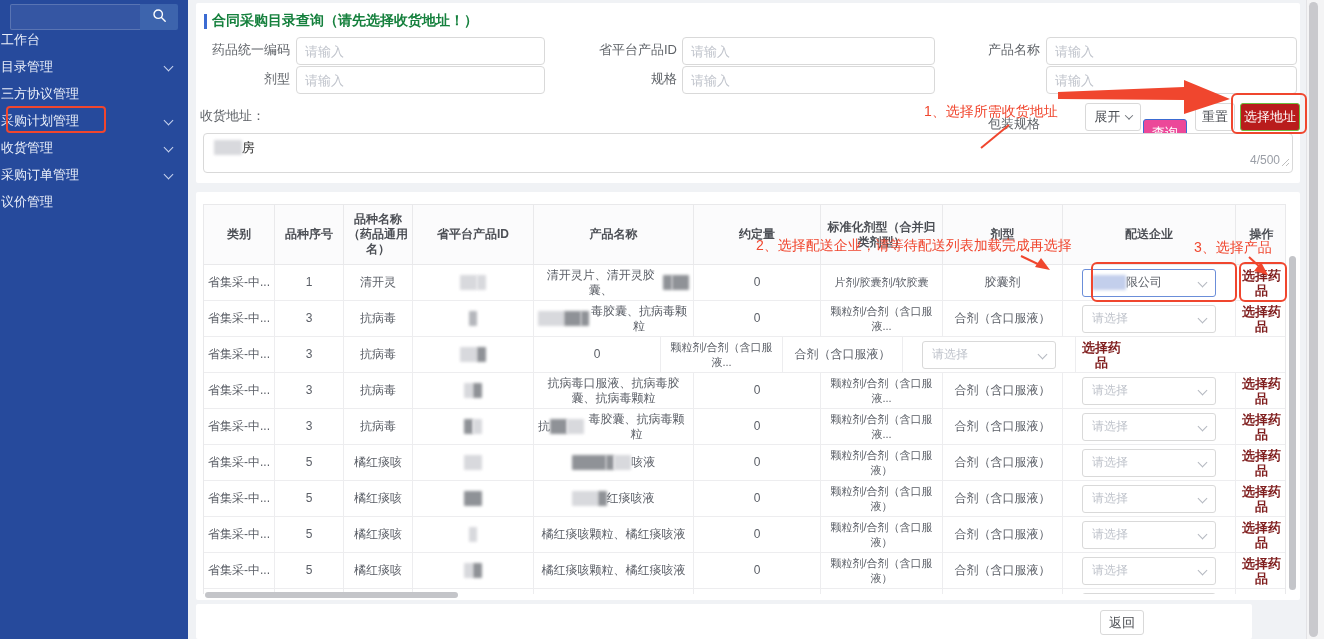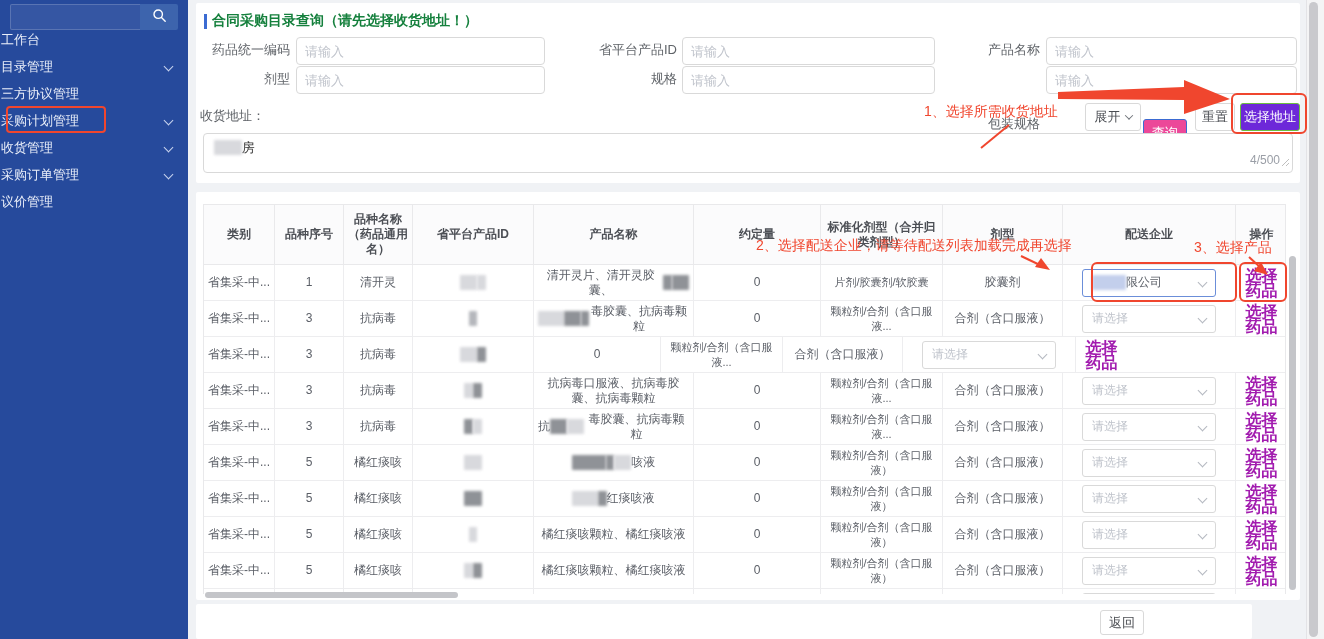--- a/index.html
+++ b/index.html
@@ -27,21 +27,21 @@
   #q-title { position:absolute; left:16px; top:9px; font-size:14px; font-weight:bold; color:#15803d; }
   .fld-label { position:absolute; height:26px; line-height:26px; font-size:13px; color:#5f6368; text-align:right; }
   .fld-input { position:absolute; height:28px; border:1px solid #d9d9d9; border-radius:4px; font-size:13px; padding:0 8px; color:#333; outline:none; font-family:inherit; }
   .fld-input::placeholder { color:#c0c4cc; }
   #addr-label { position:absolute; left:4px; top:104px; font-size:13px; color:#5f6368; }
   .btn { position:absolute; height:28px; border-radius:3px; font-size:13px; display:flex; align-items:center; justify-content:center; cursor:pointer; }
   .btn-plain { background:#fff; border:1px solid #d9d9d9; color:#4a4d52; }
   #btn-expand { left:889px; top:100px; width:56px; gap:5px; }
   #btn-query  { left:947px; top:116px; width:44px; background:#ec4899; color:#fff; border:1px solid #3b6bd2; }
   #btn-reset  { left:999px; top:100px; width:40px; }
-  #btn-addr   { left:1044px; top:100px; width:60px; background:#6d28d9; color:#fff; border:1px solid #6cbf41; }
+  #btn-addr   { left:1044px; top:100px; width:60px; background:#b91c1c; color:#fff; border:1px solid #6cbf41; }
   .chev-dark { width:6px; height:6px; border-right:1.3px solid #70747a; border-bottom:1.3px solid #70747a; transform:rotate(45deg) translate(-1px,-1px); }
   #addr-box { position:absolute; left:7px; top:130px; width:1090px; height:40px; border:1px solid #d9d9d9; border-radius:4px; background:#fff; font-size:13px; color:#333; padding:5px 10px; }
   #addr-count { position:absolute; right:12px; bottom:5px; font-size:12px; color:#9a9ea6; }
   #addr-resize { position:absolute; right:2px; bottom:2px; }
 
   
   #tbl { position:absolute; left:7px; top:12px; width:1083px; border:1px solid #e9e9eb; border-bottom:none; }
   .t-header { display:flex; height:60px; background:#fbfbfc; border-bottom:1px solid #e9e9eb; }
   .th { display:flex; align-items:center; justify-content:center; text-align:center; font-size:12px; font-weight:bold; color:#4c4f55; border-right:1px solid #e9e9eb; padding:2px 4px; line-height:15px; }
   .th:last-child { border-right:none; }
@@ -50,21 +50,21 @@
   .td { display:flex; align-items:center; justify-content:center; text-align:center; font-size:12px; color:#5a5e66; border-right:1px solid #ededef; padding:1px 4px; line-height:15px; }
   .td:last-child { border-right:none; }
   .c0{width:71px;flex:none;} .c1{width:69px;flex:none;} .c2{width:69px;flex:none;}
   .c3{width:121px;flex:none;} .c4{width:160px;flex:none;} .c5{width:127px;flex:none;}
   .c6{width:122px;flex:none;font-size:11px;} .c7{width:120px;flex:none;} .c8{width:173px;flex:none;} .c9{width:51px;flex:none;}
   .t-header .c6{font-size:12px;}
   .sel { position:relative; width:134px; height:28px; border:1px solid #d9d9d9; border-radius:3px; background:#fff; display:flex; align-items:center; padding:0 22px 0 9px; cursor:pointer; }
   .sel .ph { color:#bfc3cb; font-size:12px; }
   .sel .chev { position:absolute; right:9px; top:9px; width:7px; height:7px; border-right:1.3px solid #b4b8c0; border-bottom:1.3px solid #b4b8c0; transform:rotate(45deg); }
   .sel-focus { border-color:#6b8ed9; }
-  .act-link { color:#a21caf; font-size:16px; font-weight:bold; cursor:pointer; }
+  .act-link { color:#7f1d1d; font-size:13px; font-weight:bold; cursor:pointer; }
 
   
   .rb { color:transparent; border-radius:1px; filter:blur(1.6px); }
   .rb-m { background:#b5b7bc; } .rb-l { background:#d8d9dd; } .rb-d { background:#8f9297; } .rb-b { background:#c3cfec; }
 
   
   #sb-h { position:absolute; left:205px; top:592px; width:253px; height:6px; border-radius:3px; background:#c4c5c9; }
   #sb-v-table { position:absolute; left:1289px; top:256px; width:7px; height:334px; border-radius:4px; background:#c4c5c9; }
   #sb-page-track { position:absolute; left:1306px; top:0; width:18px; height:639px; background:#f4f4f5; border-left:1px solid #e3e3e6; }
   #sb-page-thumb { position:absolute; left:1309px; top:2px; width:9px; height:635px; border-radius:5px; background:#c9c9cd; }

